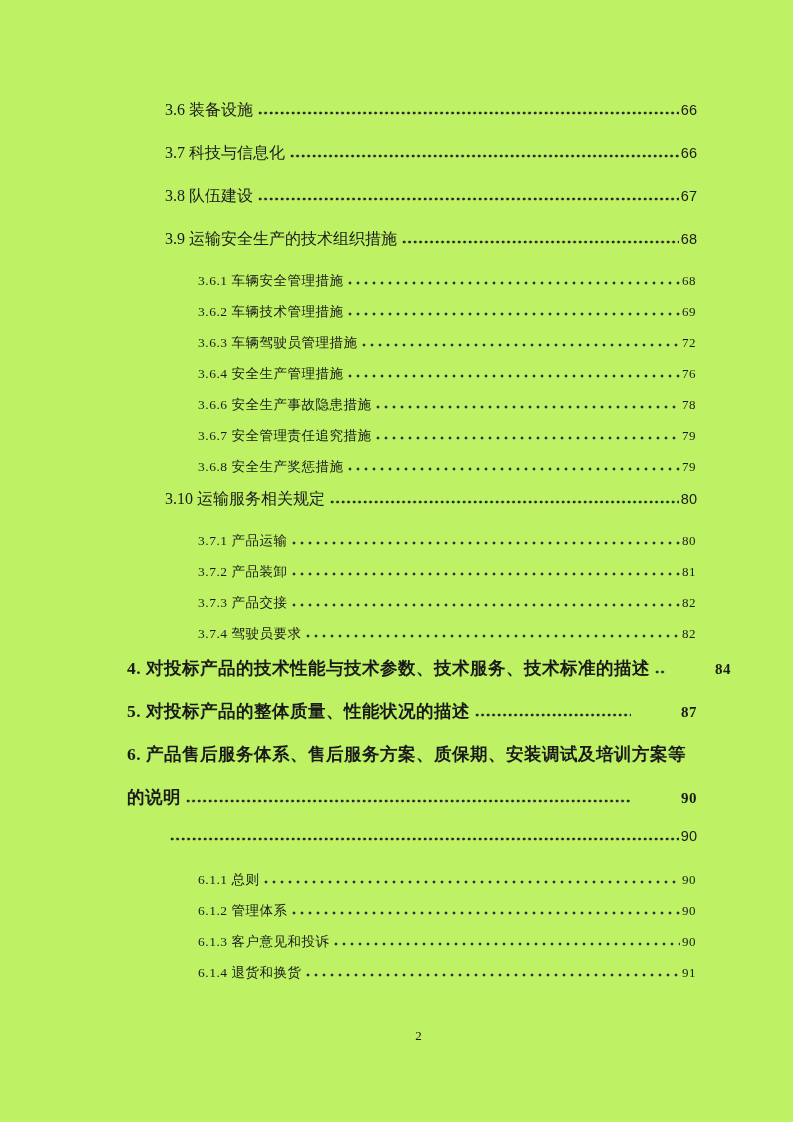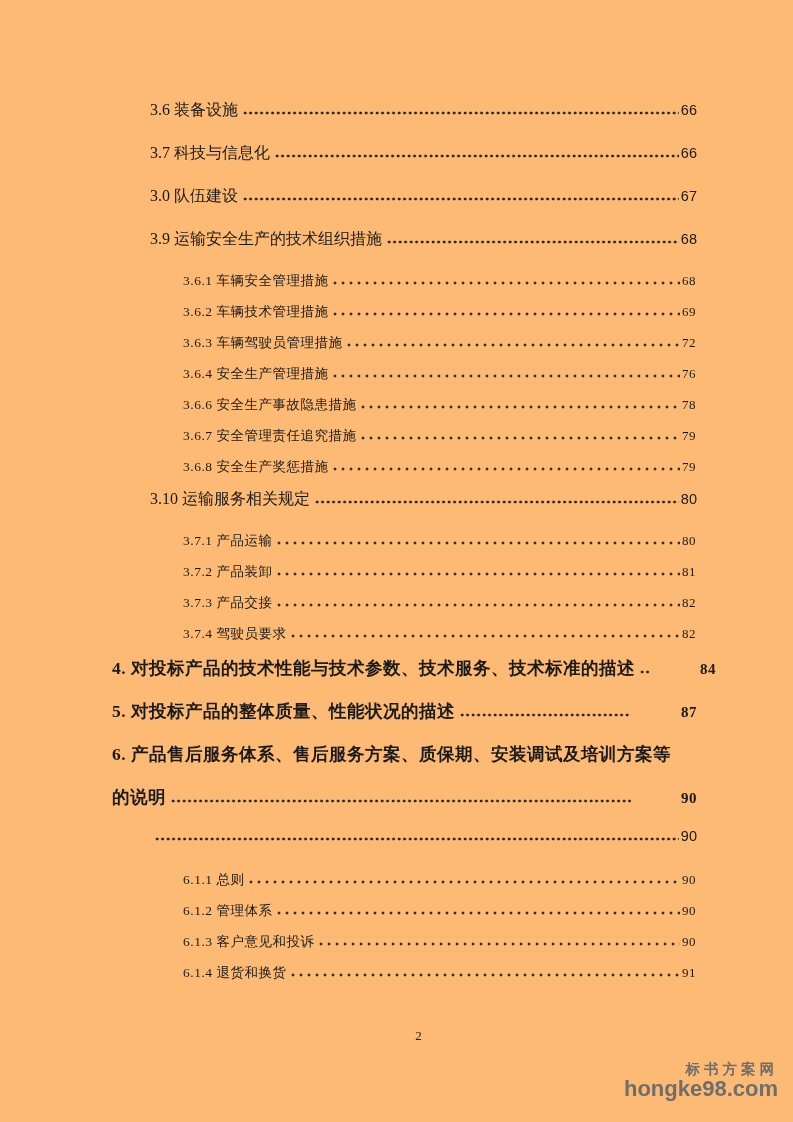--- a/index.html
+++ b/index.html
@@ -4,21 +4,21 @@
 <style>
   * { margin:0; padding:0; box-sizing:border-box; }
   html,body { background:#ffffff; }
   body {
     width:793px; height:1122px;
     font-family:"Liberation Serif","DejaVu Serif",serif;
     color:#1a1a1a;
     position:relative;
     overflow:hidden;
   }
-  .page { position:absolute; inset:0; background:#fdba74; }
+  .page { position:absolute; inset:0; background:#bef264;padding-left:15px; }
   .toc { padding-top:100px; }
 
   .row { display:flex; align-items:baseline; white-space:nowrap; }
 
   
   .lvl1 {
     height:43px;
     padding-left:112px; padding-right:96px;
     font-family:Liberation Serif, serif;
     font-weight:bold; font-size:17.5px; letter-spacing:.5px;
@@ -83,21 +83,21 @@
       <span class="lbl">3.6 装备设施</span>
       <span class="lead"></span>
       <span class="pg">66</span>
     </div>
     <div class="row lvl2">
       <span class="lbl">3.7 科技与信息化</span>
       <span class="lead"></span>
       <span class="pg">66</span>
     </div>
     <div class="row lvl2">
-      <span class="lbl">3.0 队伍建设</span>
+      <span class="lbl">3.8 队伍建设</span>
       <span class="lead"></span>
       <span class="pg">67</span>
     </div>
     <div class="row lvl2">
       <span class="lbl">3.9 运输安全生产的技术组织措施</span>
       <span class="lead"></span>
       <span class="pg">68</span>
     </div>
 
     <div class="row lvl3">
@@ -206,17 +206,13 @@
     <div class="row lvl3">
       <span class="lbl">6.1.4 退货和换货</span>
       <span class="lead"></span>
       <span class="pg">91</span>
     </div>
 
   </div>
 
   <div class="folio">2</div>
 
-  <div class="watermark">
-    <div class="wm-name">标书方案网</div>
-    <div class="wm-url">hongke98.com</div>
-  </div>
 </div>
 
 </body></html>

